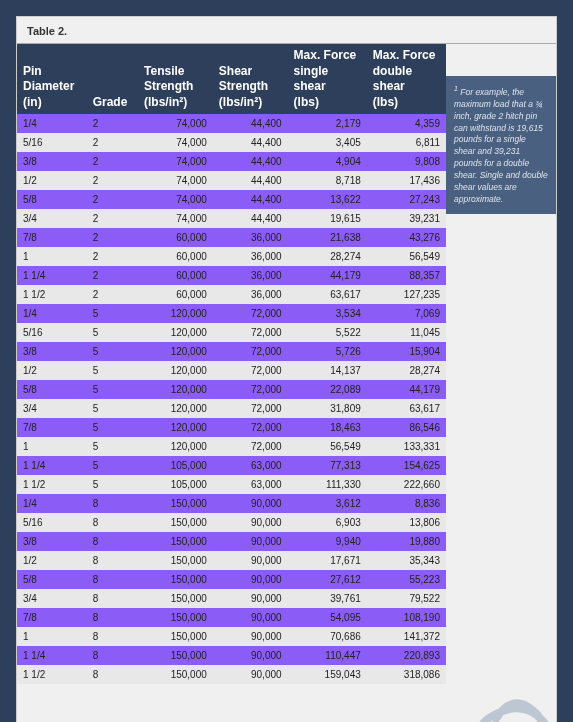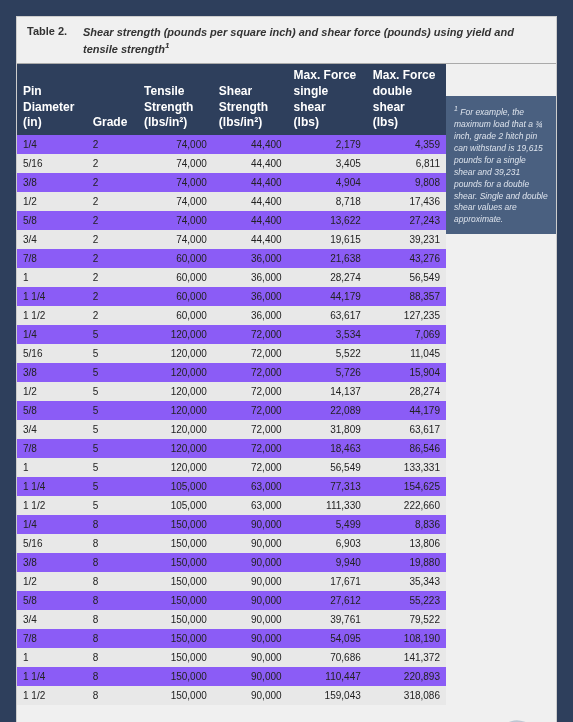--- a/index.html
+++ b/index.html
@@ -146,23 +146,20 @@
     thead th.col-maxf-single { width: 72px; }
     thead th.col-maxf-double { width: 72px; }
   </style>
 </head>
 <body>
 
 <div class="card">
   <div class="table-container">
     <div class="table-header">
       <span class="table-label">Table 2.</span>
-      <span class="table-title">
-        <span>Shear strength (pounds per square inch) and shear force (pounds) using yield and tensile strength</span><sup style="font-size:8px;">1</sup>
-      </span>
     </div>
 
     <div class="main-content">
       <div class="data-table-wrapper">
         <table>
           <thead>
             <tr id="header-row">
             <th class="col-pin" style="white-space: pre-line;">Pin
 Diameter
 (in)</th>
@@ -340,21 +337,21 @@
                 <td>105,000</td>
                 <td>63,000</td>
                 <td>111,330</td>
                 <td>222,660</td>
               </tr>
               <tr>
                 <td>1/4</td>
                 <td>8</td>
                 <td>150,000</td>
                 <td>90,000</td>
-                <td>5,499</td>
+                <td>3,612</td>
                 <td>8,836</td>
               </tr>
               <tr>
                 <td>5/16</td>
                 <td>8</td>
                 <td>150,000</td>
                 <td>90,000</td>
                 <td>6,903</td>
                 <td>13,806</td>
               </tr>

